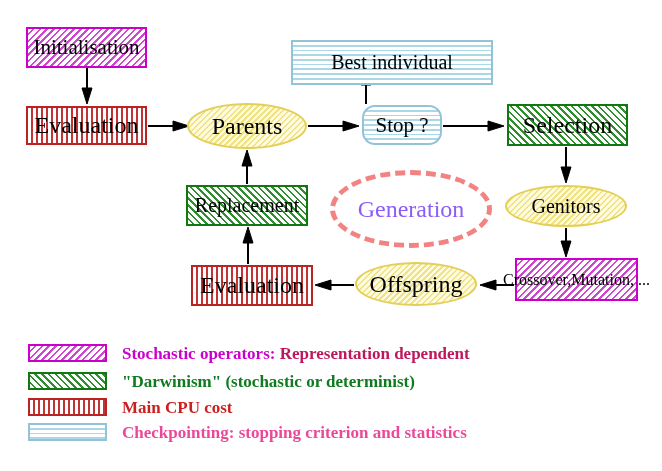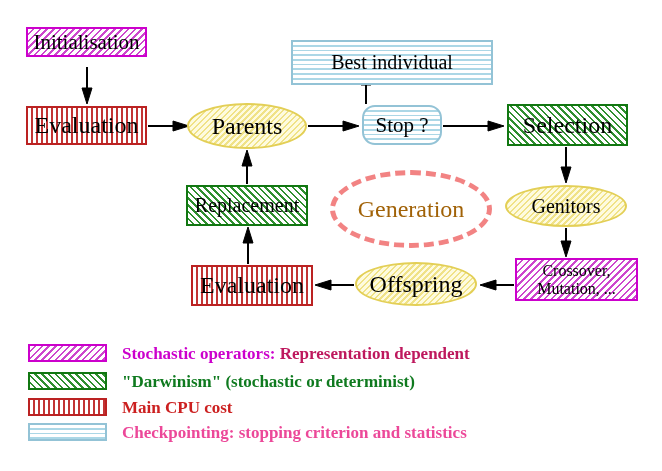--- a/index.html
+++ b/index.html
@@ -14,35 +14,35 @@
   
   .hatch-magenta{background:repeating-linear-gradient(135deg,#ffffff 0 3px,#cd46cd 3px 4.8px);border:2px solid #cc00cc;}
   .hatch-green{background:repeating-linear-gradient(45deg,#ffffff 0 3px,#2f8f2f 3px 4.8px);border:2px solid #117711;}
   .stripe-red{background:repeating-linear-gradient(90deg,#ffffff 0 3.4px,#c23434 3.4px 5px);border:2px solid #bb2222;}
   .stripe-cyan{background:repeating-linear-gradient(180deg,#ffffff 0 3px,#abd7e6 3px 4.7px);border:2px solid #93c3d6;}
   .ellipse-yellow{
     background:repeating-linear-gradient(135deg,#fefbdf 0 2.5px,#f0e287 2.5px 4.2px);
     border:2px solid #e3cf56;border-radius:50%;
   }
   .lbl{white-space:nowrap;}
-  #node-initialisation{left:26px;top:27px;width:121px;height:30px;font-size:21px;}
+  #node-initialisation{left:26px;top:27px;width:121px;height:41px;font-size:21px;}
   #node-evaluation-top{left:26px;top:106px;width:121px;height:39px;font-size:24px;}
   #node-parents{left:187px;top:103px;width:120px;height:46px;font-size:24px;}
   #node-best-individual{left:291px;top:40px;width:202px;height:45px;font-size:20px;border-width:2px;}
   #node-stop{left:362px;top:105px;width:80px;height:40px;font-size:21px;border-radius:13px;}
   #node-selection{left:507px;top:104px;width:121px;height:42px;font-size:24px;}
   #node-genitors{left:505px;top:185px;width:122px;height:42px;font-size:20px;justify-content:center;}
-  #node-crossover{left:515px;top:258px;width:123px;height:43px;font-size:16px;line-height:18px;flex-direction:column;}
+  #node-crossover{left:515px;top:258px;width:123px;height:43px;font-size:16px;line-height:18px;flex-direction:row;}
   #node-offspring{left:355px;top:262px;width:122px;height:44px;font-size:24px;}
   #node-evaluation-bottom{left:191px;top:265px;width:122px;height:41px;font-size:24px;}
   #node-replacement{left:186px;top:185px;width:122px;height:41px;font-size:20px;}
   #node-generation{
     left:330px;top:170px;width:162px;height:78px;
     border:5px dashed #f28383;border-radius:50%;
-    color:#a16207;font-size:24px;background:transparent;
+    color:#8b5cf6;font-size:24px;background:transparent;
   }
   #arrow-layer{position:absolute;left:0;top:0;z-index:0;}
   .node{z-index:1;}
   
   .legend-swatch{position:absolute;left:28px;width:79px;height:18px;box-sizing:border-box;}
   .legend-text{
     position:absolute;left:122px;font-family:"Liberation Serif","DejaVu Serif",serif;
     font-size:17px;font-weight:bold;white-space:nowrap;
   }
   #legend-swatch-1{top:344px;}

